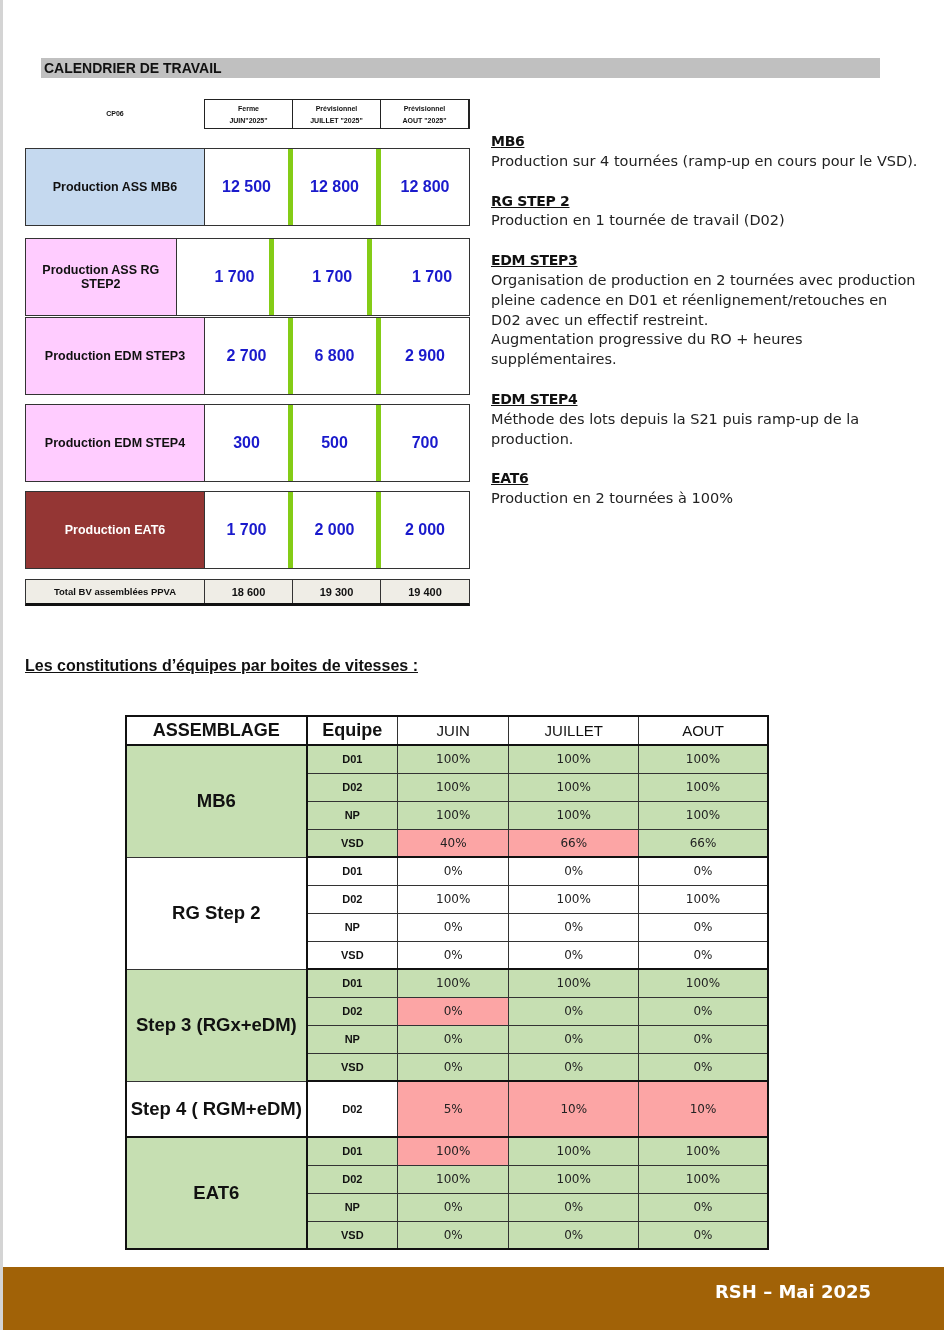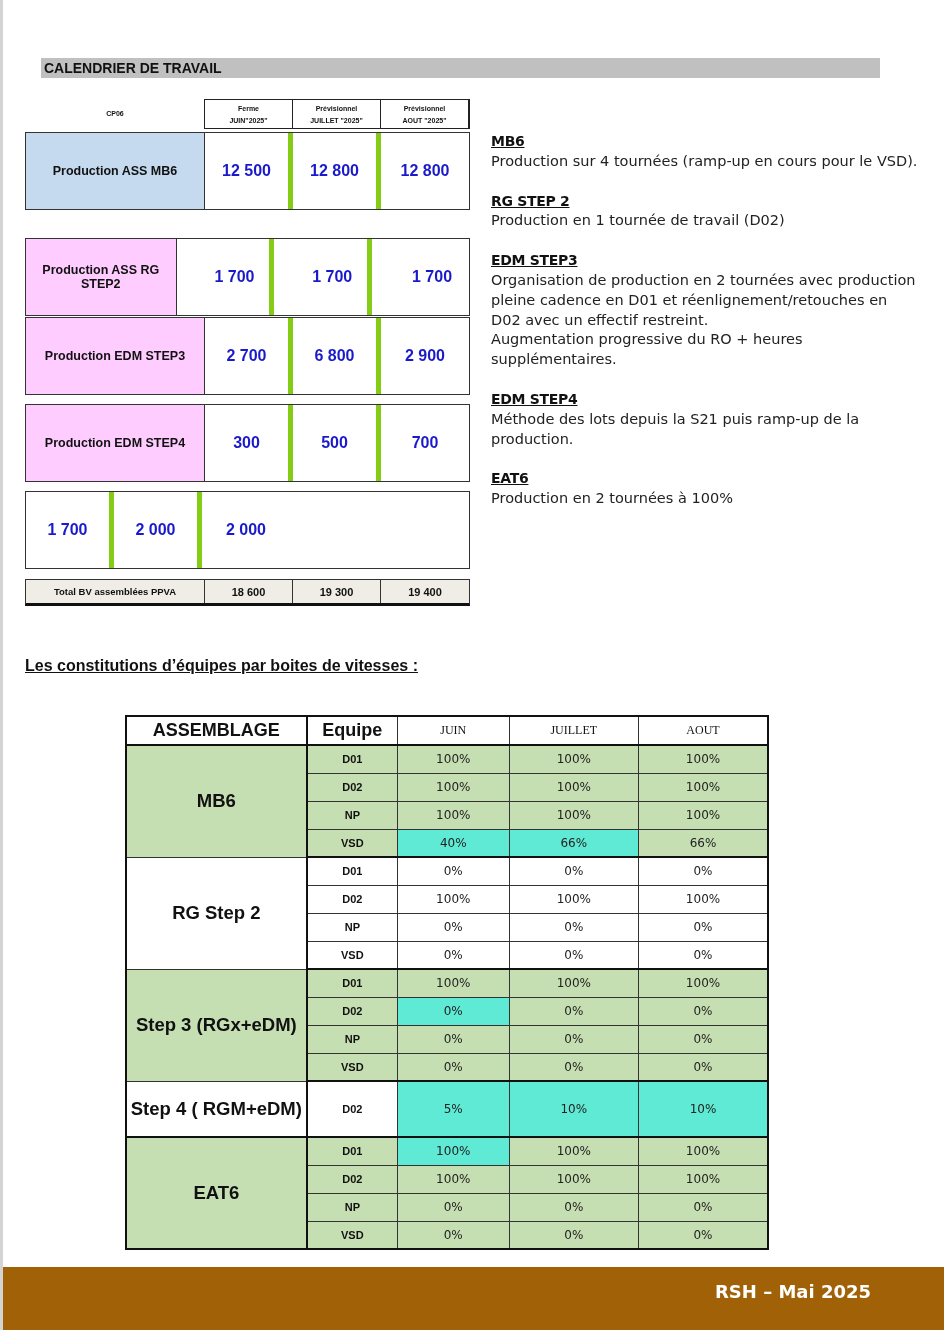--- a/index.html
+++ b/index.html
@@ -38,29 +38,29 @@
     .note-title { font-weight: bold; text-decoration: underline; font-size: 14px; letter-spacing: -0.3px; color: #111; }
 
     
     .section-heading { position: absolute; left: 25px; top: 657px; font-weight: bold; font-size: 16px; text-decoration: underline; }
 
     
     .team-table { position: absolute; left: 125px; top: 715px; width: 644px; border-collapse: collapse; border: 2px solid #111; }
     .team-table th, .team-table td { border: 1px solid #333; text-align: center; }
     .team-table th { height: 29px; font-size: 18px; background: #fff; border-bottom: 2px solid #111; }
     .team-table th.h-bold { font-weight: bold; }
-    .team-table th.h-normal { font-weight: normal; font-family: Liberation Serif, serif; font-size: 12px; }
+    .team-table th.h-normal { font-weight: normal; font-family: Liberation Sans, sans-serif; font-size: 15px; }
     .team-table td { height: 28px; font-size: 12px; font-family: "DejaVu Sans", sans-serif; color: #222; }
     .team-table td.grp { font-weight: bold; font-family: "Liberation Sans", sans-serif; font-size: 18.5px; color: #111; border-right: 2px solid #111; }
     .team-table td.eq { font-weight: bold; font-family: "Liberation Sans", sans-serif; font-size: 11px; color: #111; }
     .team-table tr.grp-end td { border-bottom: 2px solid #111; }
     .team-table td.step4 { height: 56px; }
     .green { background: #c6dfb2; }
     .white { background: #ffffff; }
-    .yellow { background: #5eead4; }
+    .yellow { background: #fca5a5; }
 
     .col-assemblage { width: 181px; }
     .col-equipe { width: 91px; }
     .col-juin { width: 112px; }
     .col-juillet { width: 130px; }
     .col-aout { width: 130px; }
 
     
     .footer { position: absolute; left: 3px; top: 1267px; width: 941px; height: 63px; background: #a16207; }
     .footer-text { position: absolute; left: 712px; top: 14px; color: #ffffff; font-weight: bold; font-size: 18px; font-family: "DejaVu Sans", sans-serif; }
@@ -80,21 +80,21 @@
 <div class="col-head" style="left:292px;width:89px;">
   <div>Prévisionnel</div>
   <div>JUILLET "2025"</div>
 </div>
 <div class="col-head" style="left:380px;width:90px;border-right-width:2px;">
   <div>Prévisionnel</div>
   <div>AOUT "2025"</div>
 </div>
 
 <div id="calendar-rows">
-    <div class="prod-row" style="top: 132px;">
+    <div class="prod-row" style="top: 148px;">
       <div class="prod-label" style="background: rgb(197, 217, 239); color: rgb(17, 17, 17);">Production  ASS MB6</div>
       <div class="prod-val">12 500</div>
       <div class="prod-val">12 800</div>
       <div class="prod-val">12 800</div>
     </div>
     <div class="prod-row" style="top: 238px; gap: 23px;">
       <div class="prod-label" style="background: rgb(255, 204, 255); color: rgb(17, 17, 17);">Production ASS RG STEP2</div>
       <div class="prod-val">1 700</div>
       <div class="prod-val">1 700</div>
       <div class="prod-val">1 700</div>
@@ -105,20 +105,21 @@
       <div class="prod-val">6 800</div>
       <div class="prod-val">2 900</div>
     </div>
     <div class="prod-row" style="top: 404px;">
       <div class="prod-label" style="background: rgb(255, 204, 255); color: rgb(17, 17, 17);">Production EDM STEP4</div>
       <div class="prod-val">300</div>
       <div class="prod-val">500</div>
       <div class="prod-val">700</div>
     </div>
     <div class="prod-row" style="top: 491px;">
+      <div class="prod-label" style="background: rgb(148, 54, 52); color: rgb(255, 255, 255);">Production EAT6</div>
       <div class="prod-val">1 700</div>
       <div class="prod-val">2 000</div>
       <div class="prod-val">2 000</div>
     </div>
   </div>
 
 <div class="total-row">
   <div class="total-label">Total BV assemblées PPVA</div>
   <div class="total-val">18 600</div>
   <div class="total-val">19 300</div>

